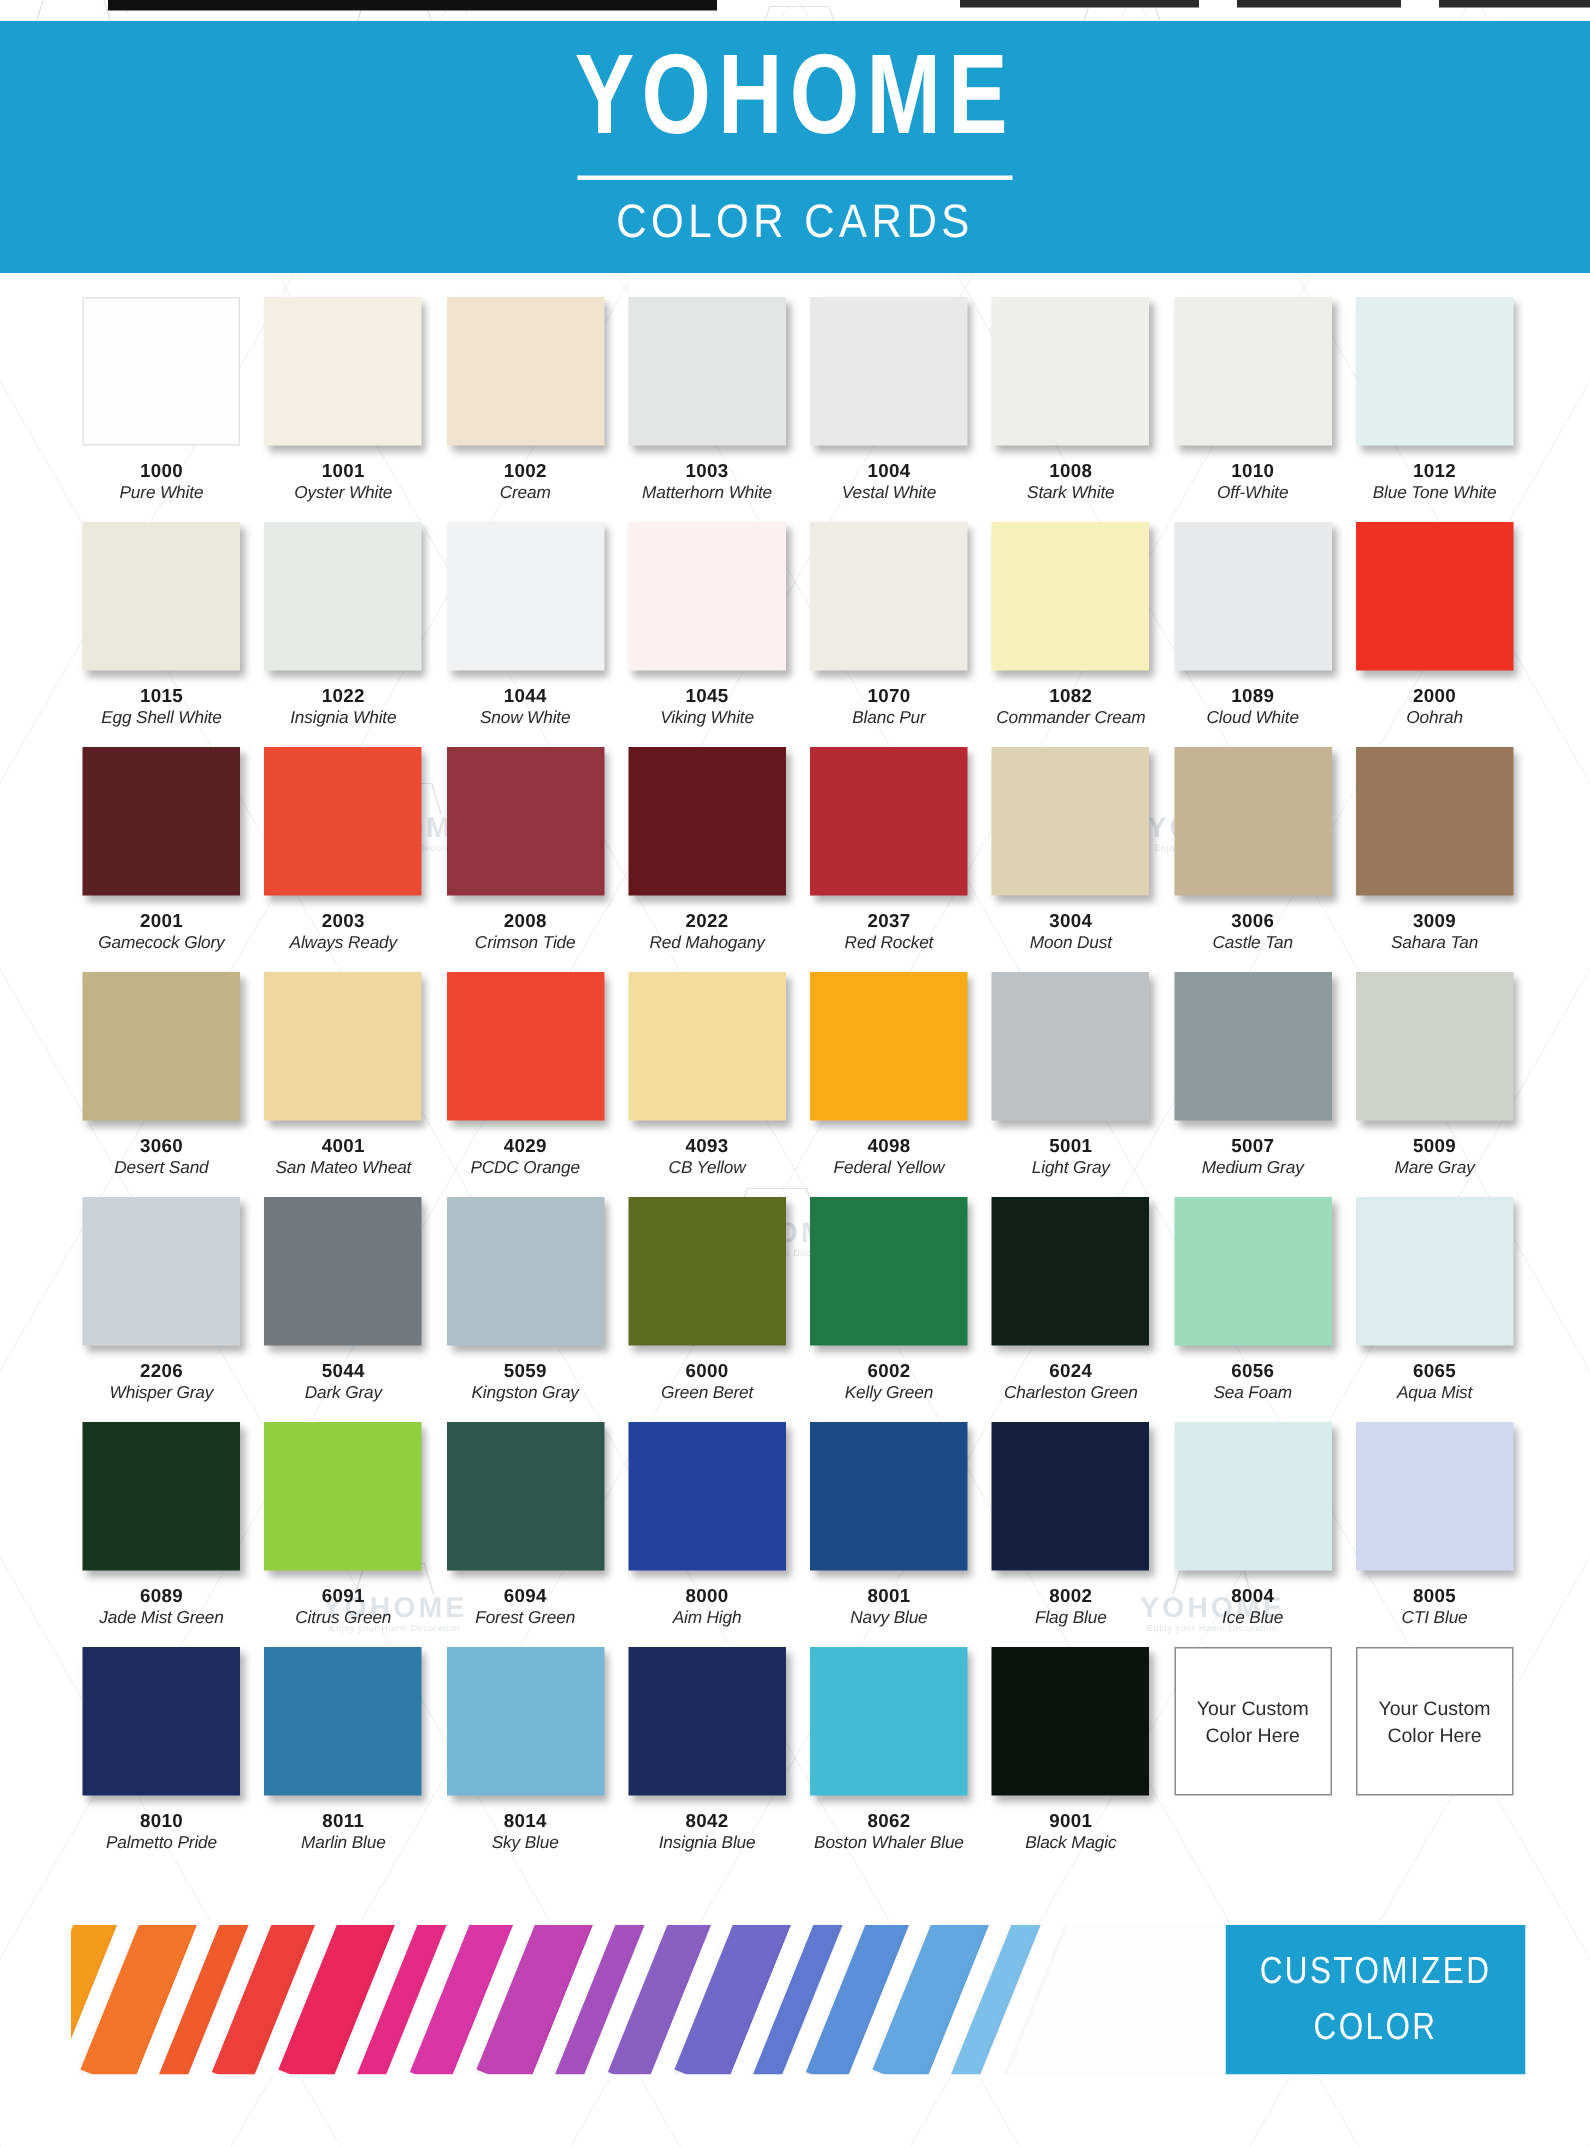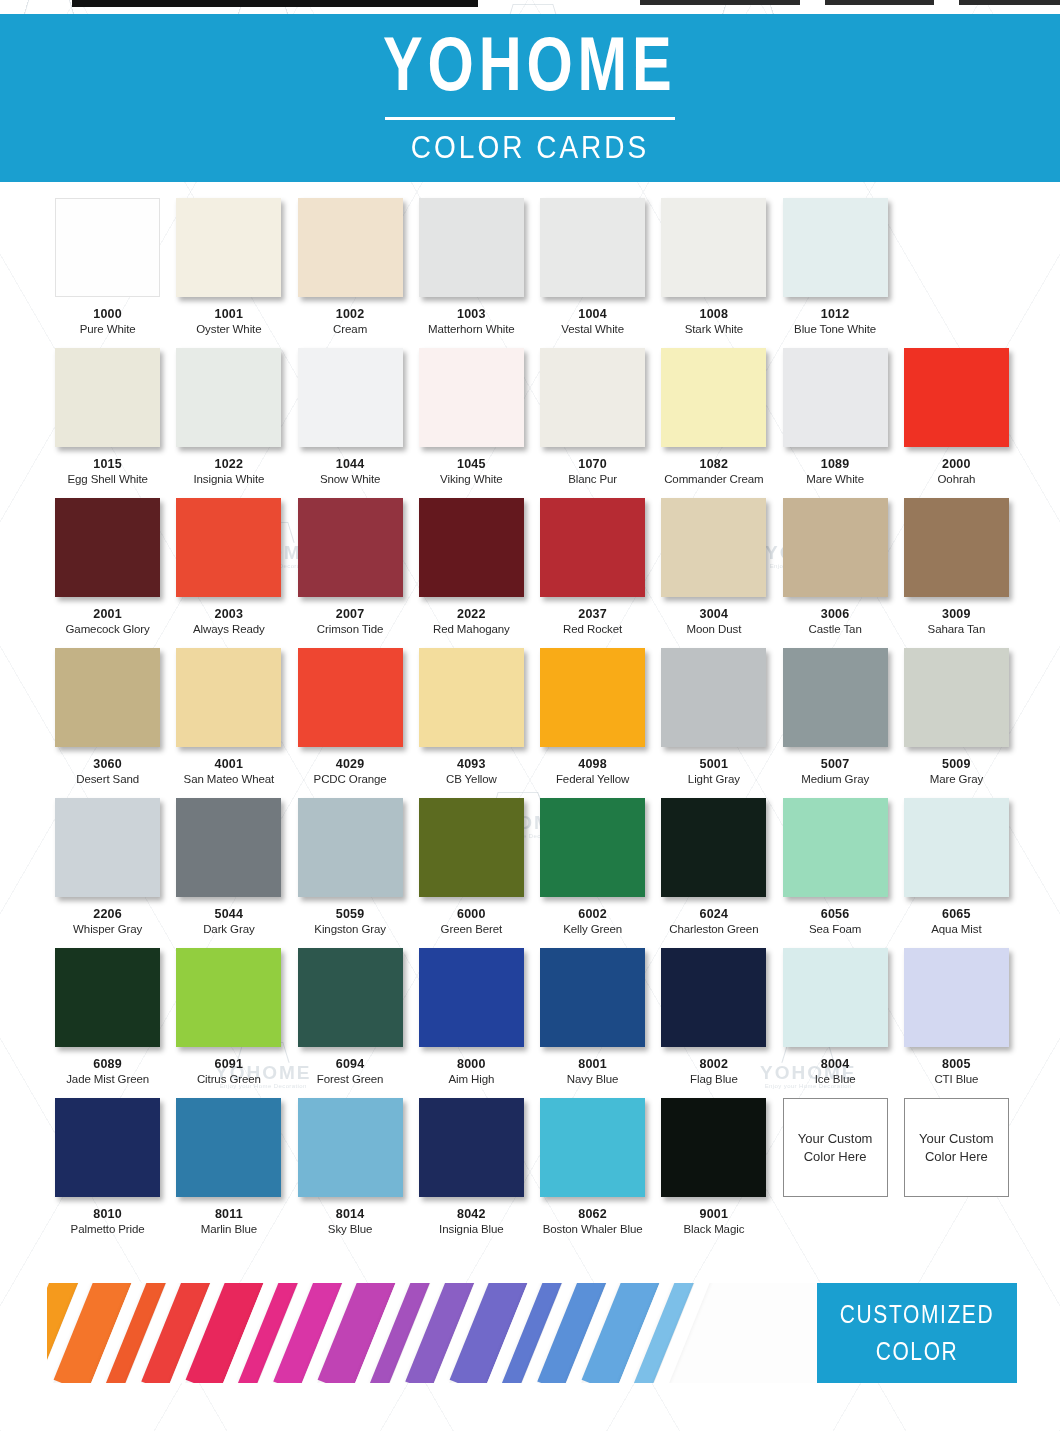--- a/index.html
+++ b/index.html
@@ -79,21 +79,21 @@
     background:#fff; border:1.6px solid #8b8b8b; box-shadow:none;
     display:flex; align-items:center; justify-content:center; text-align:center;
     font-size:13px; color:#2d2d2d; line-height:1.35; padding:4px;
   }
   .sw-num{
     font-size:12.5px; font-weight:bold; color:#1b1b1b;
     margin-top:5px; letter-spacing:.2px;
   }
   .sw-name{
     font-size:11.5px; color:#2a2a2a; margin-top:2px;
-    white-space:nowrap; letter-spacing:-.1px;
+    white-space:nowrap; letter-spacing:-.1px;font-style:italic;
   }
 
   
   .footer{
     position:absolute; left:47px; top:1283px; width:970px; height:100px; z-index:3;
     display:flex; overflow:hidden; background:#fff;
   }
   .fan{
     position:relative; width:770px; height:100px; overflow:hidden; background:#fdfdfd;
   }
@@ -163,20 +163,27 @@
       </div>
       <div class="cell">
         <div class="sw-wrap">
           <div class="swatch" style="background: rgb(238, 238, 234);"></div>
         </div>
         <div class="sw-num">1008</div>
         <div class="sw-name">Stark White</div>
       </div>
       <div class="cell">
         <div class="sw-wrap">
+          <div class="swatch" style="background: rgb(237, 237, 234);"></div>
+        </div>
+        <div class="sw-num">1010</div>
+        <div class="sw-name">Off-White</div>
+      </div>
+      <div class="cell">
+        <div class="sw-wrap">
           <div class="swatch" style="background: rgb(227, 238, 238);"></div>
         </div>
         <div class="sw-num">1012</div>
         <div class="sw-name">Blue Tone White</div>
       </div>
     </div>
     <div class="row">
       <div class="cell">
         <div class="sw-wrap">
           <div class="swatch" style="background: rgb(234, 232, 218);"></div>
@@ -217,21 +224,21 @@
           <div class="swatch" style="background: rgb(246, 240, 187);"></div>
         </div>
         <div class="sw-num">1082</div>
         <div class="sw-name">Commander Cream</div>
       </div>
       <div class="cell">
         <div class="sw-wrap">
           <div class="swatch" style="background: rgb(232, 233, 235);"></div>
         </div>
         <div class="sw-num">1089</div>
-        <div class="sw-name">Mare White</div>
+        <div class="sw-name">Cloud White</div>
       </div>
       <div class="cell">
         <div class="sw-wrap">
           <div class="swatch" style="background: rgb(239, 49, 35);"></div>
         </div>
         <div class="sw-num">2000</div>
         <div class="sw-name">Oohrah</div>
       </div>
     </div>
     <div class="row">
@@ -246,21 +253,21 @@
         <div class="sw-wrap">
           <div class="swatch" style="background: rgb(234, 74, 50);"></div>
         </div>
         <div class="sw-num">2003</div>
         <div class="sw-name">Always Ready</div>
       </div>
       <div class="cell">
         <div class="sw-wrap">
           <div class="swatch" style="background: rgb(146, 51, 63);"></div>
         </div>
-        <div class="sw-num">2007</div>
+        <div class="sw-num">2008</div>
         <div class="sw-name">Crimson Tide</div>
       </div>
       <div class="cell">
         <div class="sw-wrap">
           <div class="swatch" style="background: rgb(100, 24, 30);"></div>
         </div>
         <div class="sw-num">2022</div>
         <div class="sw-name">Red Mahogany</div>
       </div>
       <div class="cell">

